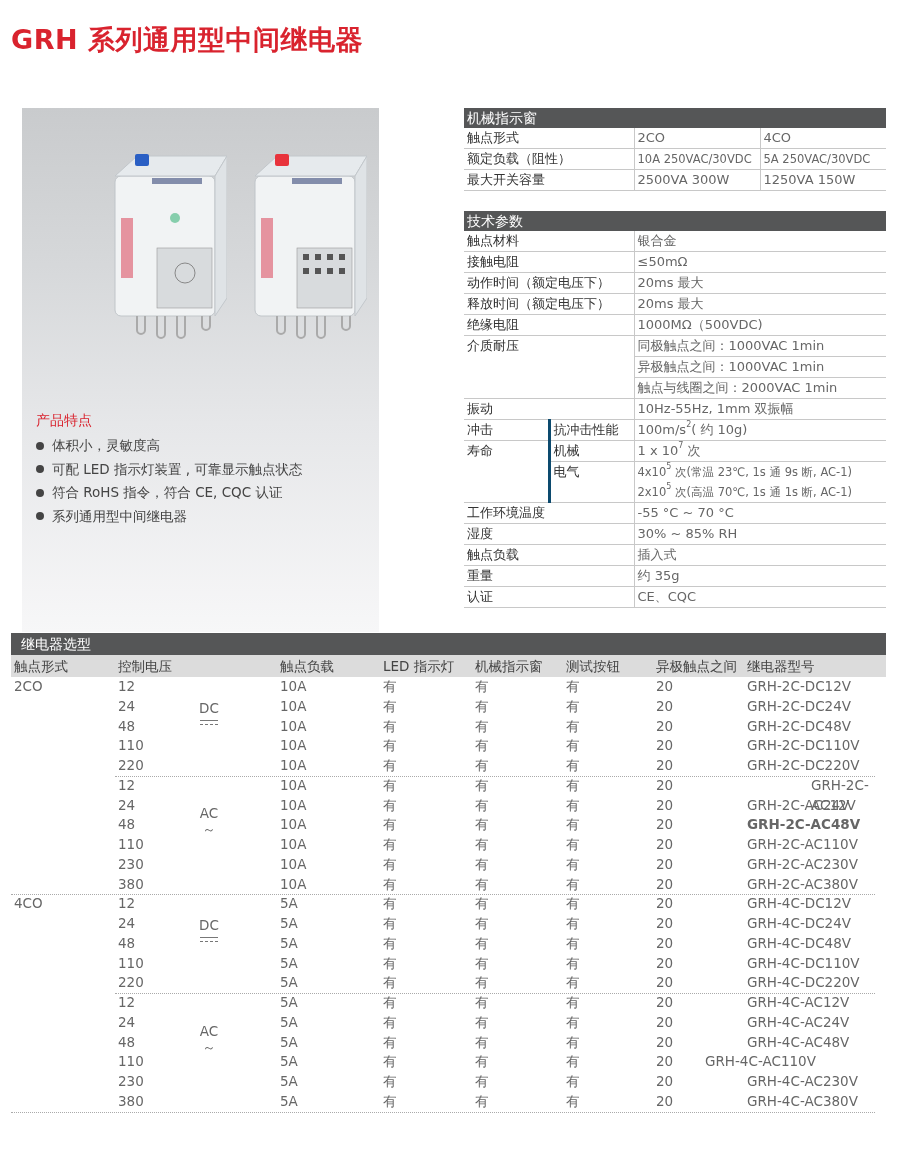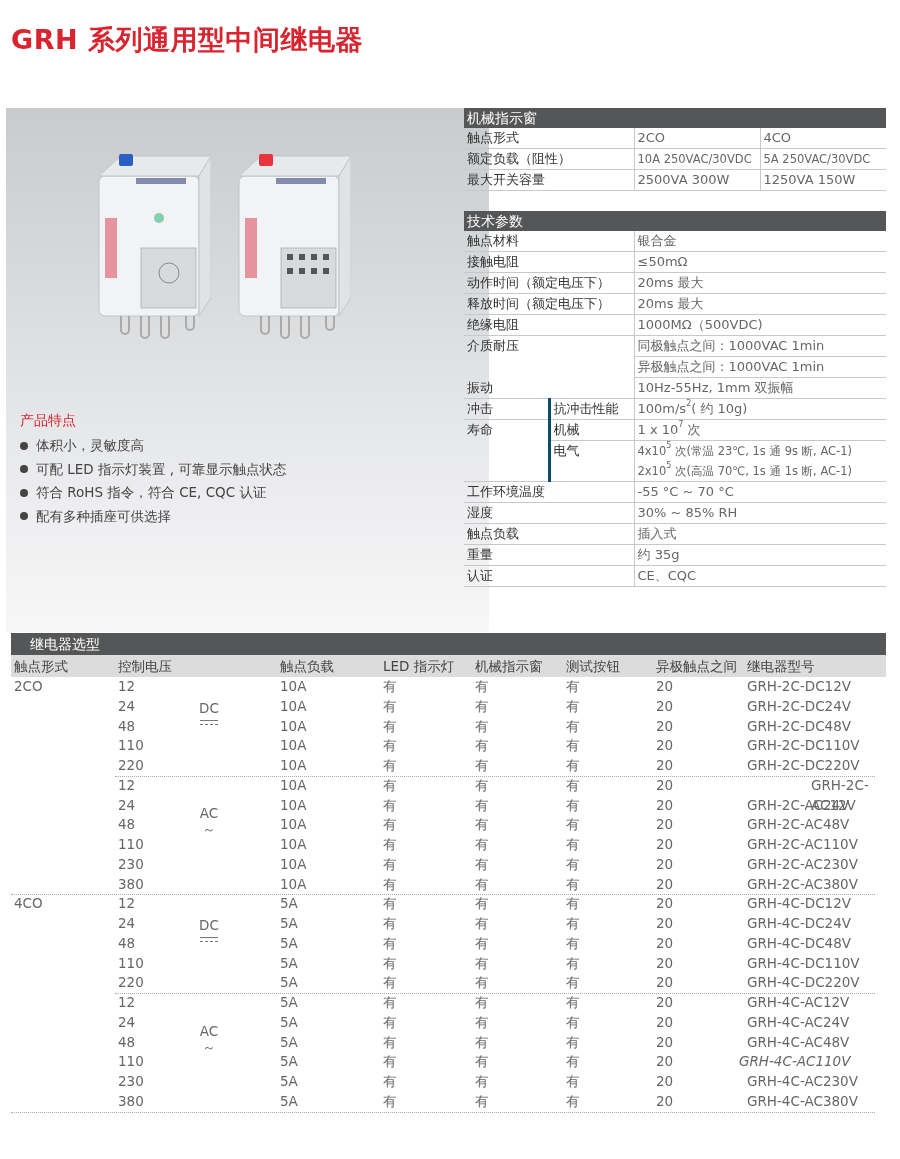--- a/index.html
+++ b/index.html
@@ -7,21 +7,21 @@
   body { position: relative; font-family: "DejaVu Sans", "Liberation Sans", sans-serif; color: #555; }
 
   .page-title {
     position: absolute; left: 11px; top: 22px;
     font-size: 27px; font-weight: bold; color: #d9232e; letter-spacing: 0.5px;
     font-family: "DejaVu Sans", sans-serif;
   }
 
   
   .photo-panel {
-    position: absolute; left: 6px; top: 108px; width: 483px; height: 524px;
+    position: absolute; left: 22px; top: 108px; width: 357px; height: 524px;
     background: linear-gradient(180deg, #c9cbcd 0%, #d6d8da 30%, #e6e7e9 60%, #f7f7f8 100%);
     text-decoration: underline;
   }
   .relay-img { position: absolute; top: 40px; }
   .features { position: absolute; left: 14px; top: 304px; }
   .features-title { font-size: 14px; color: #d9232e; margin-bottom: 4px; }
   .feature-item { font-size: 13.5px; color: #444; line-height: 23.5px; display: flex; align-items: center; }
   .bullet { display: inline-block; width: 8px; height: 8px; border-radius: 50%; background: #444; margin-right: 8px; }
 
   
@@ -35,21 +35,21 @@
     border-bottom: 1px solid #c8c8c8; white-space: nowrap; overflow: hidden;
   }
   table.spec td.val { color: #666; border-left: 1px solid #c8c8c8; }
   table.spec td.sub { border-left: 3px solid #0c4a6e; margin-top: 12px; }
   table.spec td.noline { border-bottom: none; }
   table.spec td.small { font-size: 11.5px; }
   sup { font-size: 8px; vertical-align: top; line-height: 10px; }
 
   
   .sel-block { position: absolute; left: 11px; top: 633px; width: 875px; }
-  .sel-header { background: #555657; color: #fff; font-size: 14px; height: 22px; line-height: 22px; padding-left: 19px; }
+  .sel-header { background: #555657; color: #fff; font-size: 14px; height: 22px; line-height: 22px; padding-left: 10px; }
   .sel-colhead { background: #dcdcdc; height: 22px; position: relative; }
   .sel-colhead span { position: absolute; top: 0; line-height: 22px; font-size: 13.5px; color: #444; }
   .sel-body { position: relative; }
   .sel-row { position: relative; height: 19.75px; }
   .sel-row span { position: absolute; top: 0; line-height: 19.75px; font-size: 13.5px; color: #666; }
   .divider-full { position: absolute; left: 0; width: 864px; border-top: 1px dotted #aaa; }
   .divider-part { position: absolute; left: 104px; width: 760px; border-top: 1px dotted #aaa; }
   .type-label { position: absolute; font-size: 13.5px; color: #666; text-align: center; width: 40px; }
   .dc-sym { display: block; width: 18px; margin: 4px auto 0; }
   .dc-sym i { display: block; border-top: 1px solid #777; margin-bottom: 3px; }
@@ -113,21 +113,21 @@
     <div class="feature-item">
         <span class="bullet"></span>
         <span>可配 LED 指示灯装置 , 可靠显示触点状态</span>
       </div>
     <div class="feature-item">
         <span class="bullet"></span>
         <span>符合 RoHS 指令，符合 CE, CQC 认证</span>
       </div>
     <div class="feature-item">
         <span class="bullet"></span>
-        <span>配有多种插座可供选择</span>
+        <span>系列通用型中间继电器</span>
       </div>
   </div>
 </div>
 
 <div class="spec-block" style="top:108px">
   <div class="block-header">机械指示窗</div>
   <table class="spec">
     <colgroup>
         <col style="width:170px">
         <col style="width:126px">
@@ -184,20 +184,24 @@
         </tr>
     <tr>
           <td colspan="2" class="noline">介质耐压</td>
           <td class="val">同极触点之间：1000VAC 1min</td>
         </tr>
     <tr>
           <td colspan="2" class="noline"></td>
           <td class="val">异极触点之间：1000VAC 1min</td>
         </tr>
     <tr>
+          <td colspan="2"></td>
+          <td class="val">触点与线圈之间：2000VAC 1min</td>
+        </tr>
+    <tr>
           <td colspan="2">振动</td>
           <td class="val">10Hz-55Hz, 1mm 双振幅</td>
         </tr>
     <tr>
       <td>冲击</td>
       <td class="sub">抗冲击性能</td>
       <td class="val"><span>100m/s</span><sup>2</sup><span>( 约 10g)</span></td>
     </tr>
     <tr>
       <td class="noline">寿命</td>
@@ -339,21 +343,21 @@
         <span style="left: 736px;">GRH-2C-AC24V</span>
       </div>
       <div class="sel-row">
         <span style="left: 3px;"></span>
         <span style="left: 107px;">48</span>
         <span style="left: 269px;">10A</span>
         <span style="left: 372px;">有</span>
         <span style="left: 464px;">有</span>
         <span style="left: 555px;">有</span>
         <span style="left: 645px;">20</span>
-        <span style="left: 736px;">GRH-2C-AC48V</span>
+        <span style="left: 736px; font-weight: bold;">GRH-2C-AC48V</span>
       </div>
       <div class="sel-row">
         <span style="left: 3px;"></span>
         <span style="left: 107px;">110</span>
         <span style="left: 269px;">10A</span>
         <span style="left: 372px;">有</span>
         <span style="left: 464px;">有</span>
         <span style="left: 555px;">有</span>
         <span style="left: 645px;">20</span>
         <span style="left: 736px;">GRH-2C-AC110V</span>
@@ -459,21 +463,21 @@
         <span style="left: 736px;">GRH-4C-AC48V</span>
       </div>
       <div class="sel-row">
         <span style="left: 3px;"></span>
         <span style="left: 107px;">110</span>
         <span style="left: 269px;">5A</span>
         <span style="left: 372px;">有</span>
         <span style="left: 464px;">有</span>
         <span style="left: 555px;">有</span>
         <span style="left: 645px;">20</span>
-        <span style="left: 728px; font-style: italic;">GRH-4C-AC110V</span>
+        <span style="left: 694px;">GRH-4C-AC110V</span>
       </div>
       <div class="sel-row">
         <span style="left: 3px;"></span>
         <span style="left: 107px;">230</span>
         <span style="left: 269px;">5A</span>
         <span style="left: 372px;">有</span>
         <span style="left: 464px;">有</span>
         <span style="left: 555px;">有</span>
         <span style="left: 645px;">20</span>
         <span style="left: 736px;">GRH-4C-AC230V</span>

